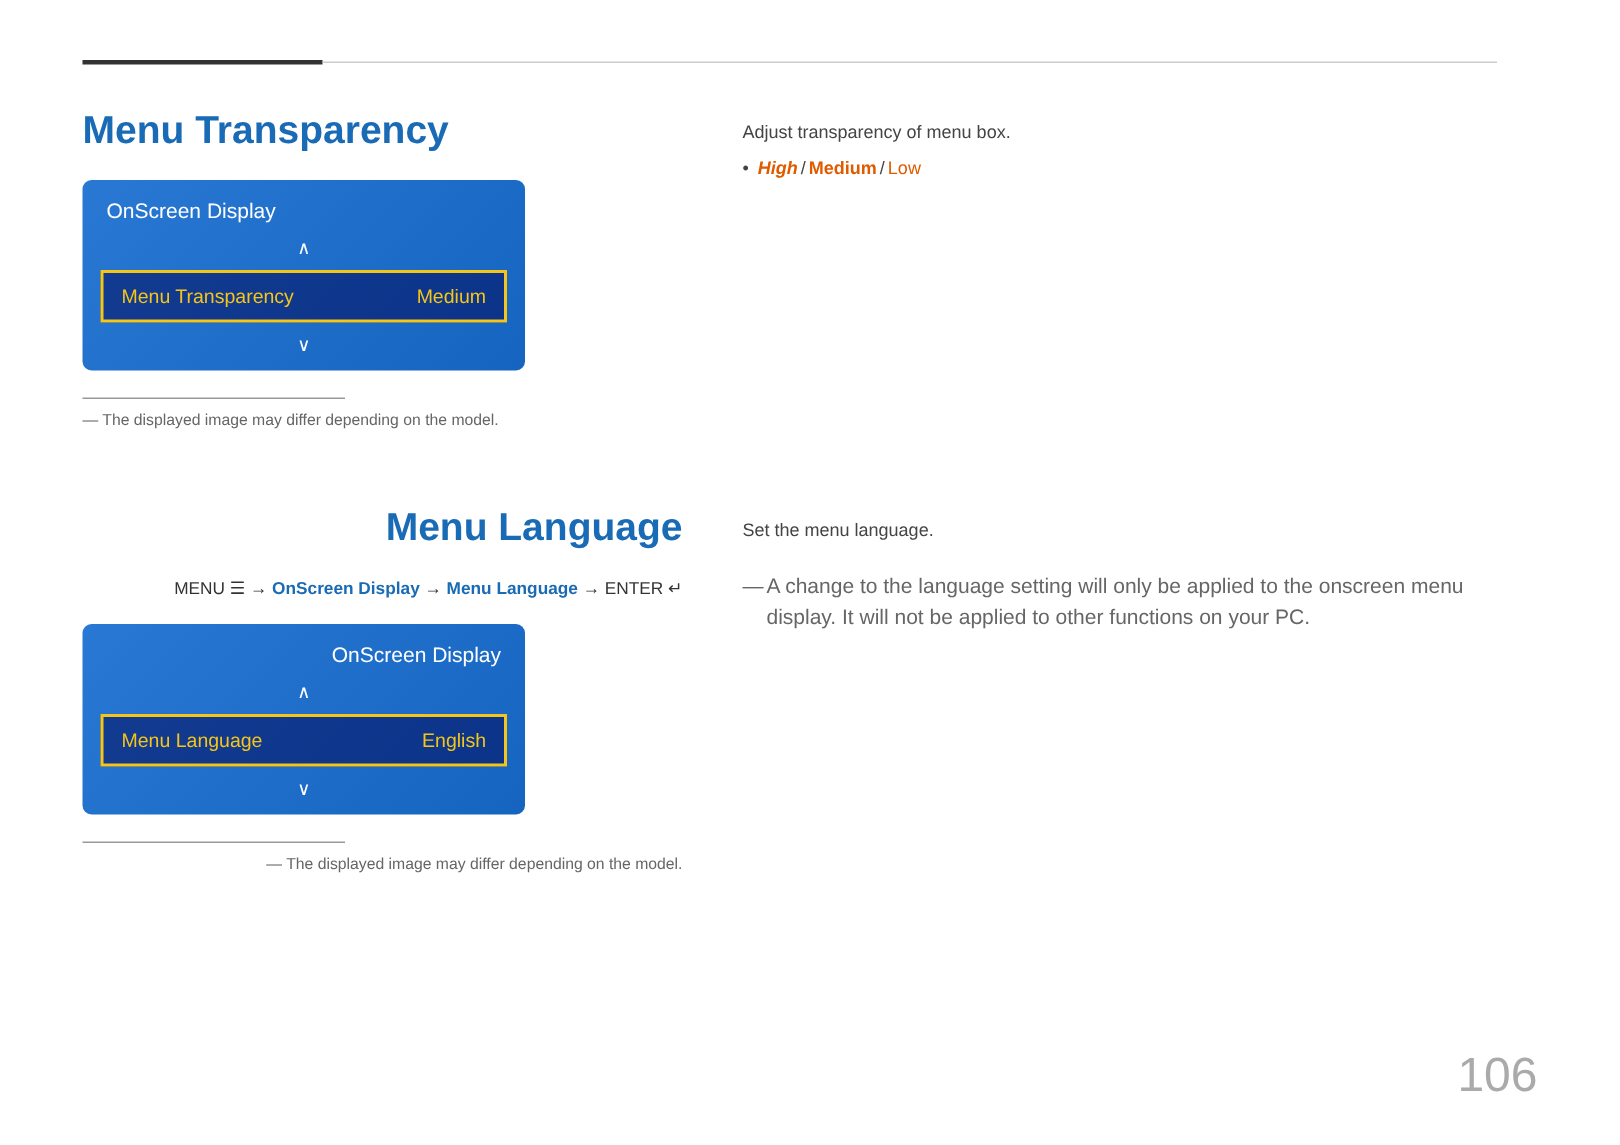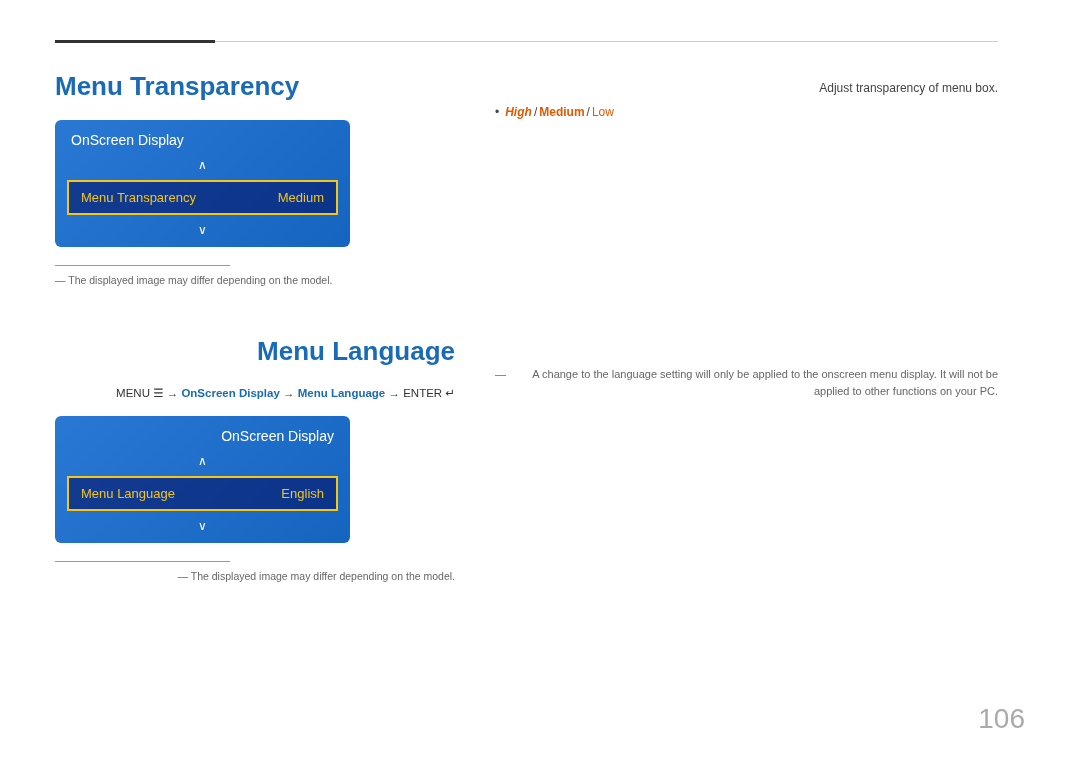--- a/index.html
+++ b/index.html
@@ -162,56 +162,55 @@
       margin: 0 2px;
     }
 
     
     .section2-left {
       margin-top: 0;
       text-align: right;
     }
 
     .info-note {
-      font-size: 11px;
+      font-size: 14px;
       color: #666;
       line-height: 1.5;
       margin-top: 20px;
       padding-left: 16px;
       position: relative;
     }
 
     .info-note::before {
       content: '—';
       position: absolute;
       left: 0;
       color: #666;
     }
 
     
     .page-number {
       position: absolute;
       bottom: 28px;
       right: 55px;
-      font-size: 28px;
+      font-size: 32px;
       color: #aaa;
       font-weight: 300;
     }
 
     .section-row {
       display: grid;
       grid-template-columns: 400px 1fr;
       gap: 0 40px;
       margin-bottom: 0;
     }
 
     .left-col {}
     .right-col {
       padding-top: 10px;
-      text-align: right;
     }
 
     .section2-wrapper {
       margin-top: 20px;
     }
   </style>
 </head>
 <body>
 
 <div class="page-container">
@@ -285,19 +284,20 @@
         <div class="osd-chevron-down">
           <span>∨</span>
         </div>
       </div>
 
       <div class="section-divider"></div>
       <p class="note-text">― The displayed image may differ depending on the model.</p>
     </div>
 
     <div class="right-col">
+      <p class="info-description">Set the menu language.</p>
       <p class="info-note">A change to the language setting will only be applied to the onscreen menu display. It will not be applied to other functions on your PC.</p>
     </div>
   </div>
 
   <div class="page-number">106</div>
 
 </div>
 
 </body></html>

